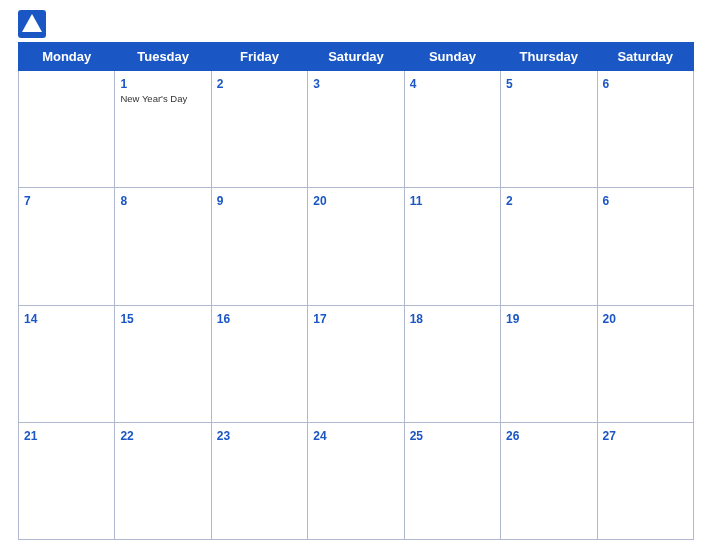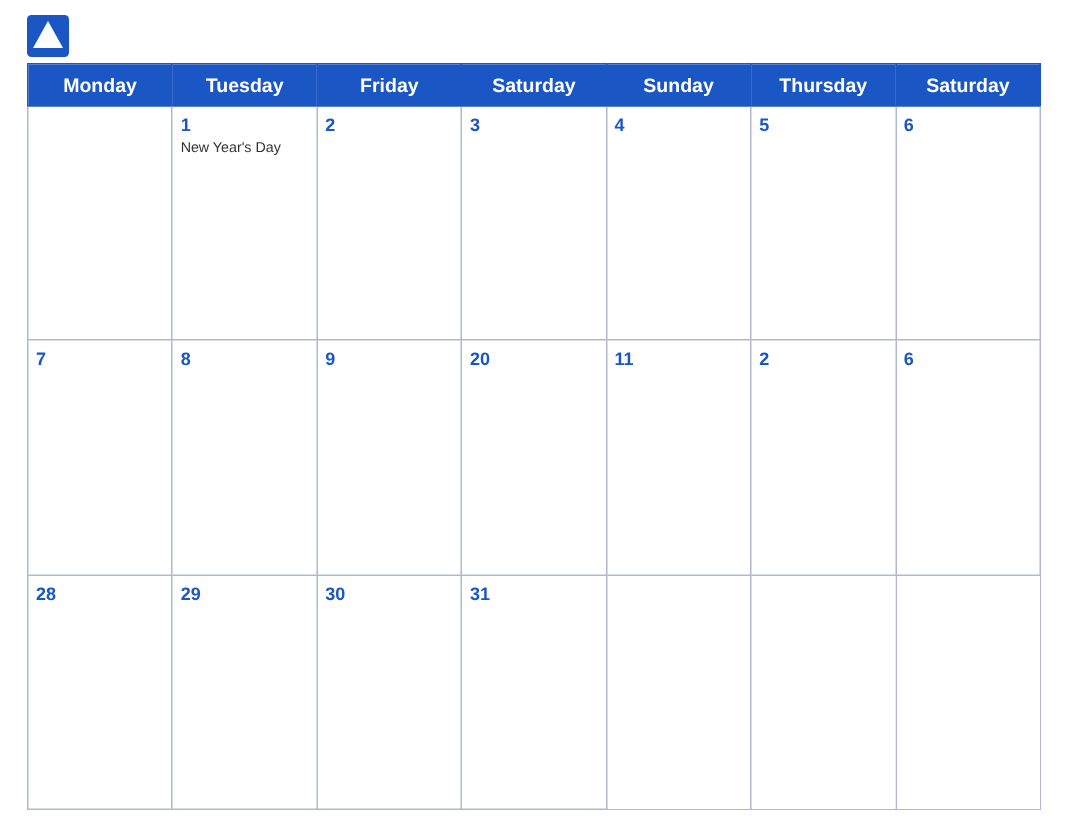--- a/index.html
+++ b/index.html
@@ -140,22 +140,31 @@
       <tr>
         <td><span class="day-num">7</span></td>
         <td><span class="day-num">8</span></td>
         <td><span class="day-num">9</span></td>
         <td><span class="day-num">20</span></td>
         <td><span class="day-num">11</span></td>
         <td><span class="day-num">2</span></td>
         <td><span class="day-num">6</span></td>
       </tr>
       <tr>
-        <td><span class="day-num">28</span></td>
-        <td><span class="day-num">29</span></td>
-        <td><span class="day-num">30</span></td>
-        <td><span class="day-num">31</span></td>
-        <td class="empty"></td>
-        <td class="empty"></td>
-        <td class="empty"></td>
+        <td><span class="day-num">14</span></td>
+        <td><span class="day-num">15</span></td>
+        <td><span class="day-num">16</span></td>
+        <td><span class="day-num">17</span></td>
+        <td><span class="day-num">18</span></td>
+        <td><span class="day-num">19</span></td>
+        <td><span class="day-num">20</span></td>
+      </tr>
+      <tr>
+        <td><span class="day-num">21</span></td>
+        <td><span class="day-num">22</span></td>
+        <td><span class="day-num">23</span></td>
+        <td><span class="day-num">24</span></td>
+        <td><span class="day-num">25</span></td>
+        <td><span class="day-num">26</span></td>
+        <td><span class="day-num">27</span></td>
       </tr>
     </tbody>
 </table>
 
 </body></html>

